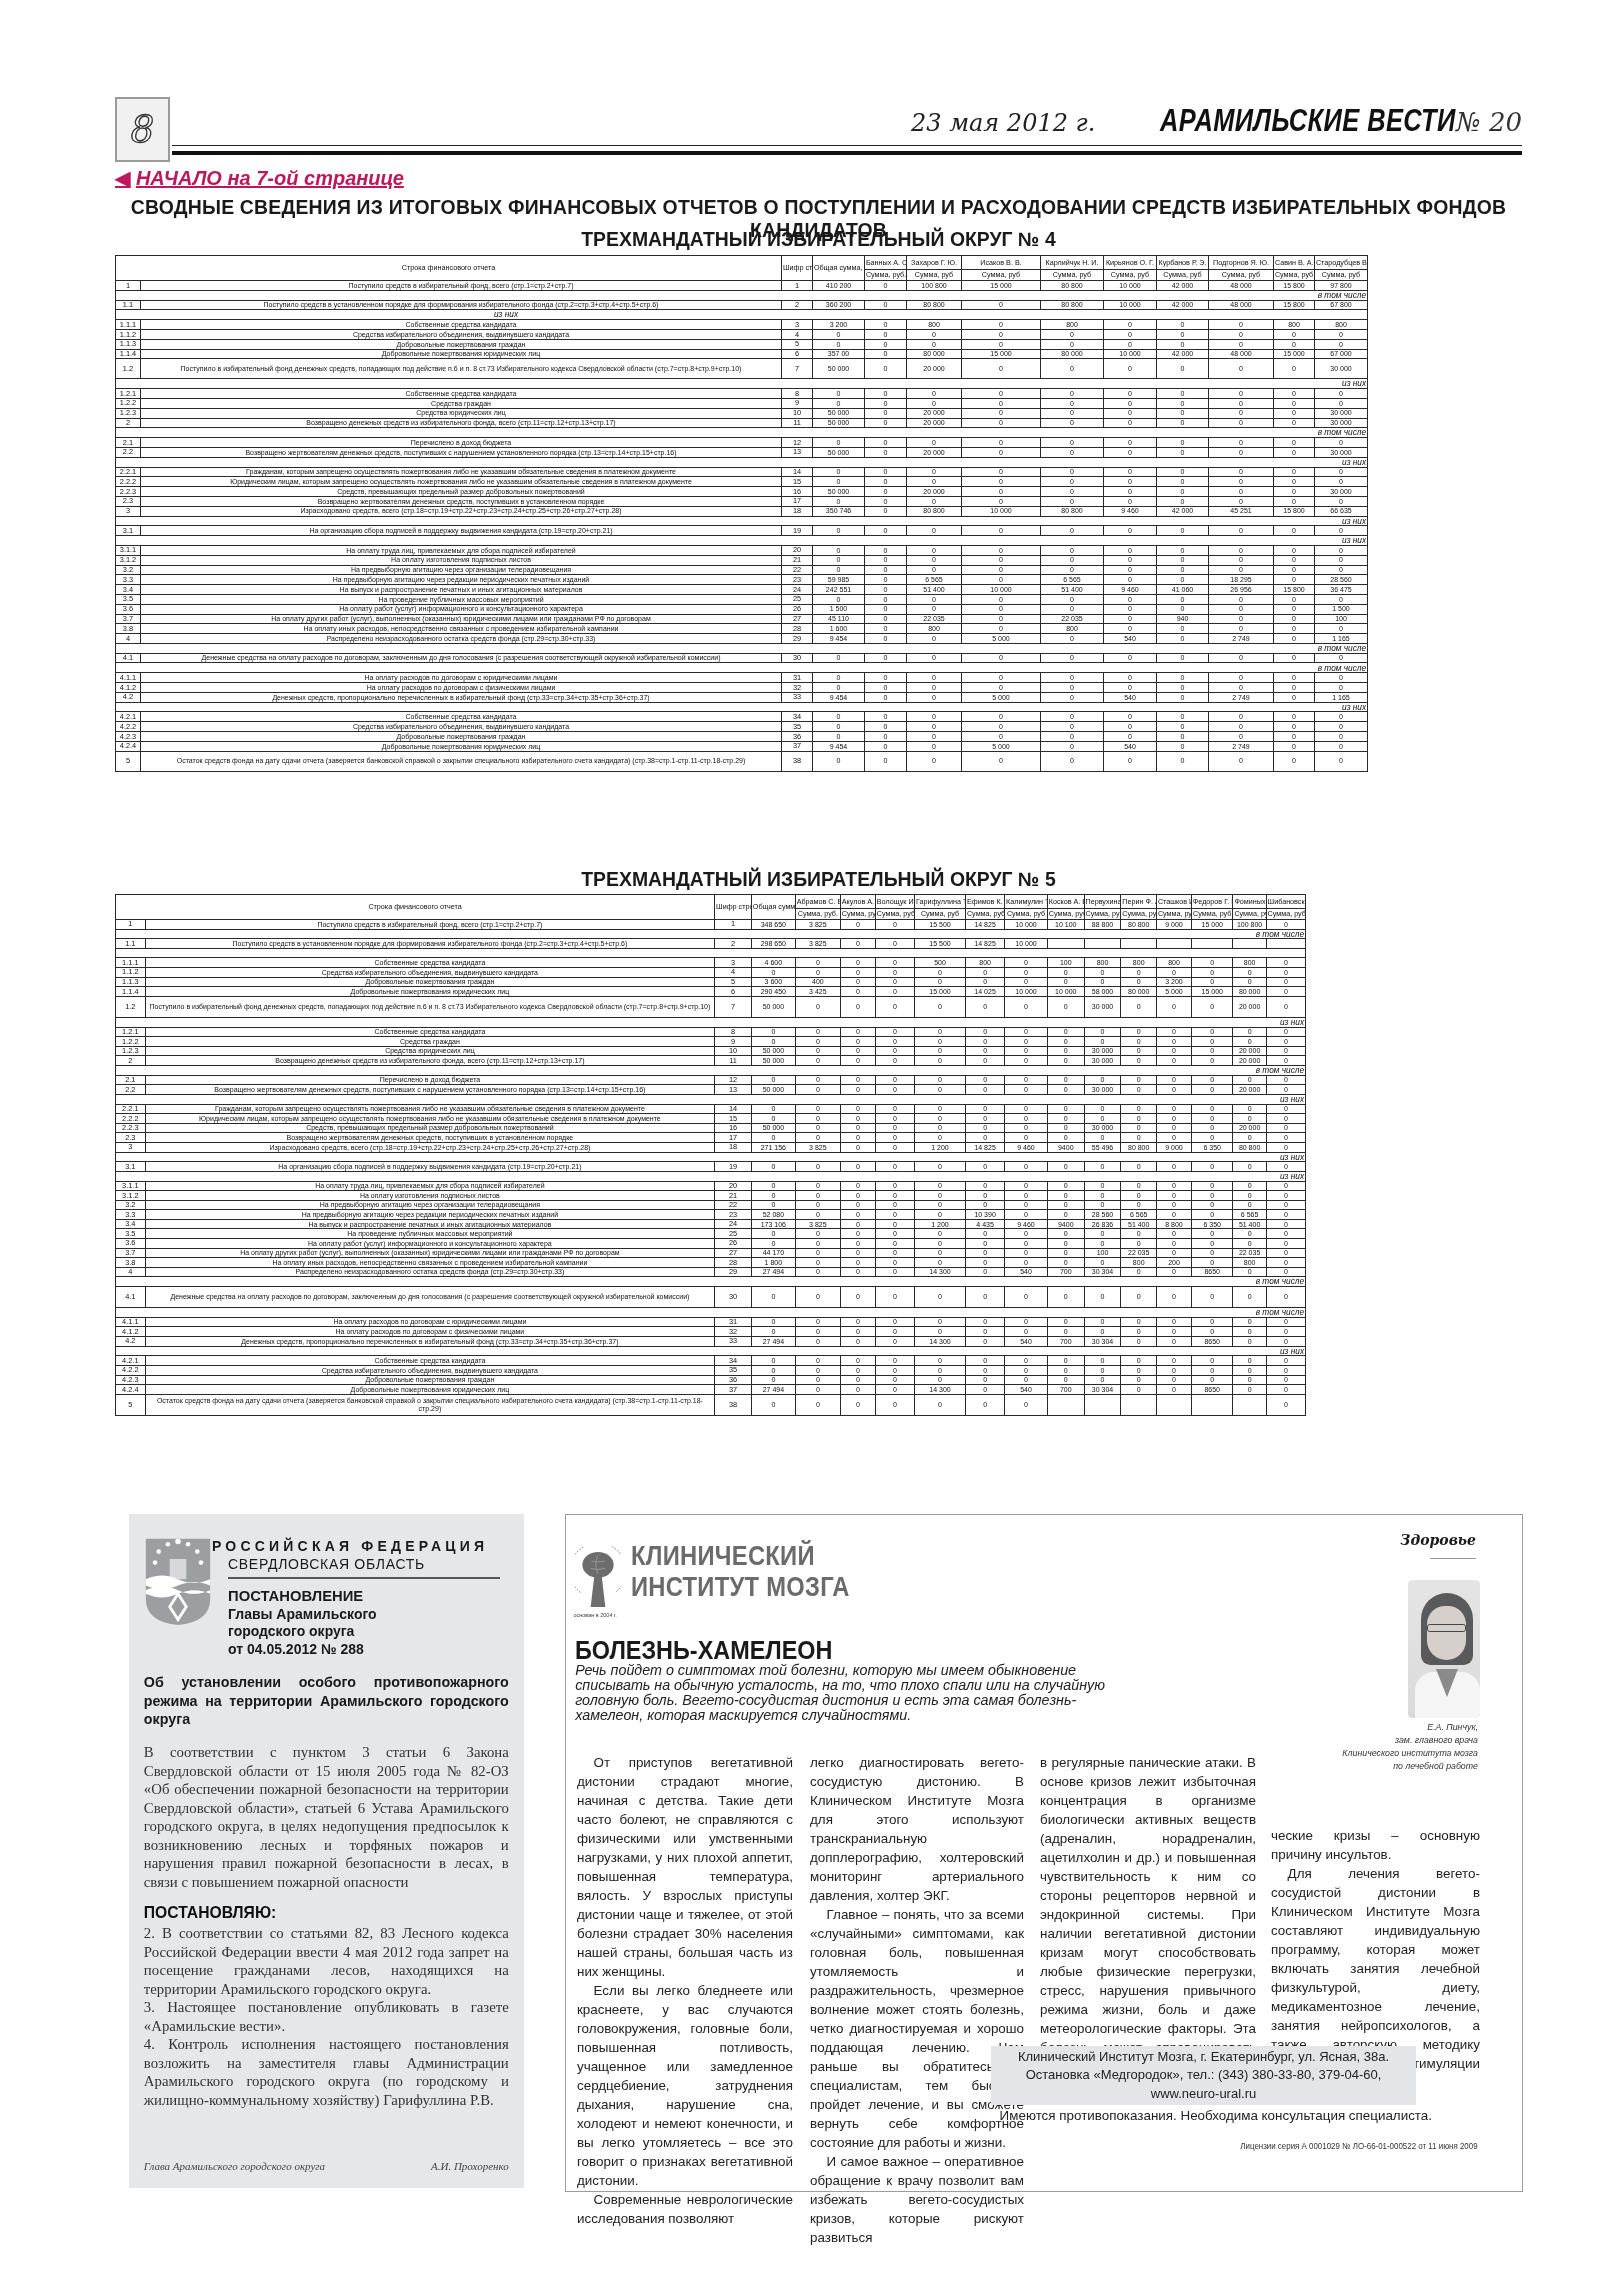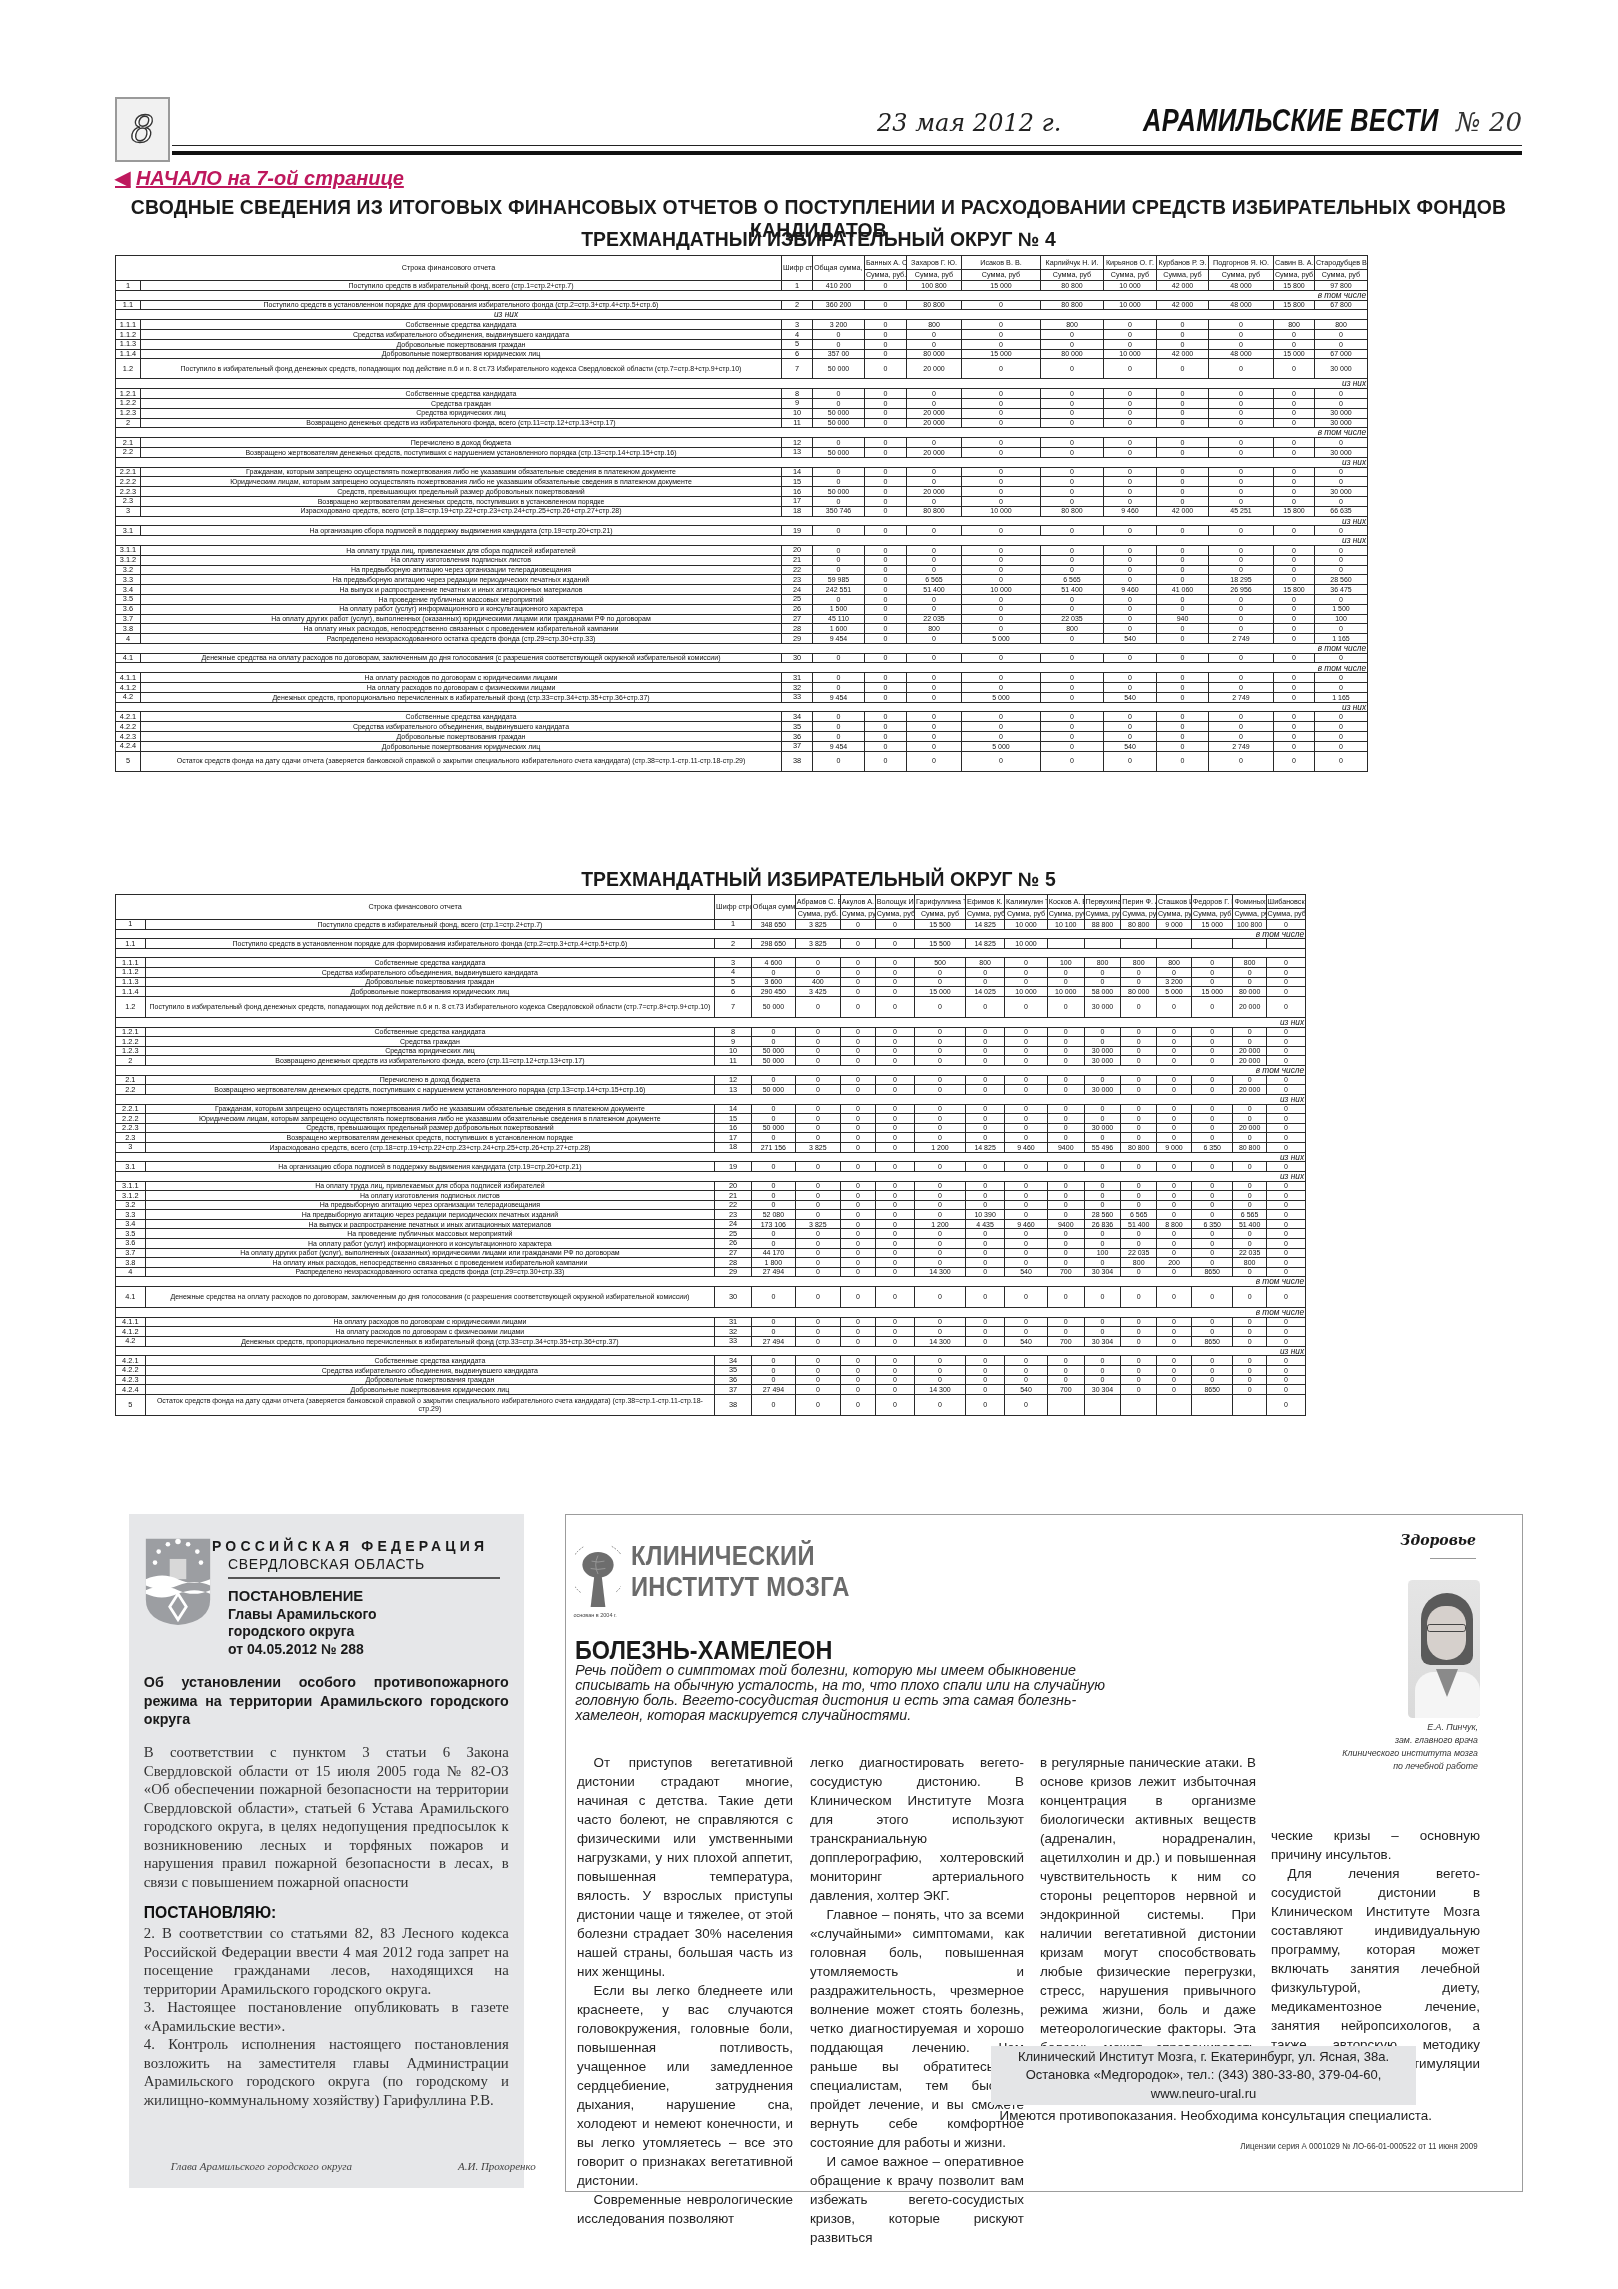--- a/index.html
+++ b/index.html
@@ -4,21 +4,21 @@
 <style>
   * { box-sizing: border-box; margin: 0; padding: 0; }
   html, body { width: 1619px; height: 2290px; background: #ffffff; }
   body { font-family: "Liberation Sans", sans-serif; color: #1a1a1a; position: relative; overflow: hidden; }
 
   
   .page-head { position: absolute; left: 115px; top: 97px; width: 1407px; height: 65px; }
   .page-num { position: absolute; left: 0; top: 0; width: 55px; height: 65px; border: 2.8px solid #9a9a9a; background: #f1f1f1;
     font-family: "DejaVu Serif", serif; font-style: italic; font-size: 37px; color: #fff; -webkit-text-stroke: 1.4px #333;
     display: flex; align-items: center; justify-content: center; }
-  .masthead { position: absolute; right: 0; top: 5.5px; display: flex; align-items: baseline; gap: 17px; }
+  .masthead { position: absolute; right: 0; top: 5.5px; display: flex; align-items: baseline; gap: 0; }
   .masthead .date { font-family: "DejaVu Serif", serif; font-style: italic; font-size: 24px; color: #222; }
   .masthead .name { font-family: "Liberation Sans", sans-serif; font-weight: bold; font-style: italic; font-size: 31px; letter-spacing: 0.5px; color: #111; transform: scaleX(0.82); transform-origin: right; }
   .masthead .issue { font-family: "DejaVu Serif", serif; font-style: italic; font-size: 26px; color: #333; }
   .head-rule { position: absolute; left: 57px; right: 0; top: 48px; border-top: 1.8px solid #222; }
   .head-rule2 { position: absolute; left: 57px; right: 0; top: 54px; border-top: 4.6px solid #111; }
 
   .continued { position: absolute; left: 115px; top: 166px; font-size: 20px; font-weight: bold; font-style: italic; color: #be185d; text-decoration: underline; }
   .continued .arrow { font-style: normal; margin-right: 5.5px; }
   .main-title { position: absolute; left: 115px; width: 1407px; top: 196px; text-align: center; font-size: 19.4px; font-weight: bold; letter-spacing: 0.2px; }
   .sub-title { position: absolute; left: 115px; width: 1407px; text-align: center; font-size: 19.4px; font-weight: bold; }
@@ -42,21 +42,21 @@
   .coat { position: absolute; left: 14.8px; top: 21px; width: 68px; height: 92px; }
   .decree .rf { position: absolute; left: 83px; top: 24px; font-weight: bold; font-size: 14px; letter-spacing: 4.2px; }
   .decree .obl { position: absolute; left: 99px; top: 42px; font-size: 14px; letter-spacing: 0.7px; }
   .decree .rule { position: absolute; left: 99px; top: 63px; width: 272px; border-top: 2.8px solid #555; }
   .decree .post { position: absolute; left: 99px; top: 74px; font-weight: bold; font-size: 14px; line-height: 17.5px; }
   .decree .post .big { font-size: 14.8px; }
   .decree .subject { position: absolute; left: 14.8px; top: 159px; width: 365px; font-weight: bold; font-size: 14.3px; line-height: 18.5px; text-align: justify; }
   .decree .body { position: absolute; left: 14.8px; top: 229px; width: 365px; font-family: "Liberation Serif", serif; font-size: 14.8px; line-height: 18.5px; text-align: justify; color: #333; }
   .decree .resolve { font-family: "Liberation Sans", sans-serif; font-weight: bold; font-size: 15.7px; color: #111; margin: 13px 0 1.8px; }
   .decree .body p { margin: 0; }
-  .decree .sign { position: absolute; left: 14.8px; top: 646px; width: 365px; display: flex; justify-content: space-between; font-family: "Liberation Serif", serif; font-style: italic; font-size: 11px; color: #444; margin-left: 27px; }
+  .decree .sign { position: absolute; left: 14.8px; top: 646px; width: 365px; display: flex; justify-content: space-between; font-family: "Liberation Serif", serif; font-style: italic; font-size: 11px; color: #444; }
 
   
   .article { position: absolute; left: 565px; top: 1514px; width: 958px; height: 678px; border: 1.8px solid #9c9c9c; background: #fff; }
   .logo { position: absolute; left: 9.2px; top: 13px; width: 46px; height: 92px; }
   .logo-caption { position: absolute; left: 7.4px; top: 97px; font-size: 5.5px; color: #444; }
   .inst-name { position: absolute; left: 65px; top: 26px; font-size: 27px; font-weight: bold; color: #6b6b6b; line-height: 31px; letter-spacing: 0.3px; transform: scaleX(0.88); transform-origin: left; }
   .rubric { position: absolute; right: 46px; top: 16.6px; font-family: "DejaVu Serif", serif; font-style: italic; font-weight: bold; font-size: 14px; }
   .rubric-rule { position: absolute; right: 46px; top: 43px; width: 46px; border-top: 1.8px solid #999; }
   .art-title { position: absolute; left: 9.2px; top: 120px; font-size: 26px; font-weight: bold; transform: scaleX(0.9); transform-origin: left; }
   .lead { position: absolute; left: 9.2px; top: 148px; width: 535px; font-style: italic; font-size: 14.3px; line-height: 15px; color: #222; }

